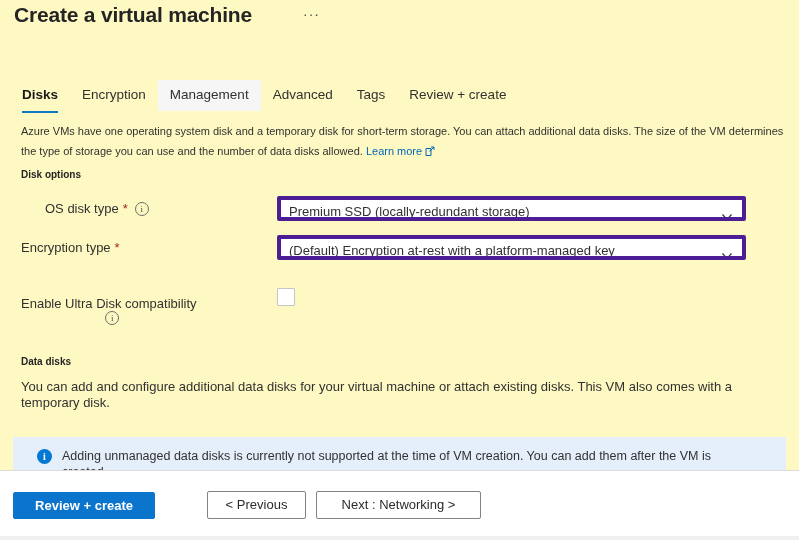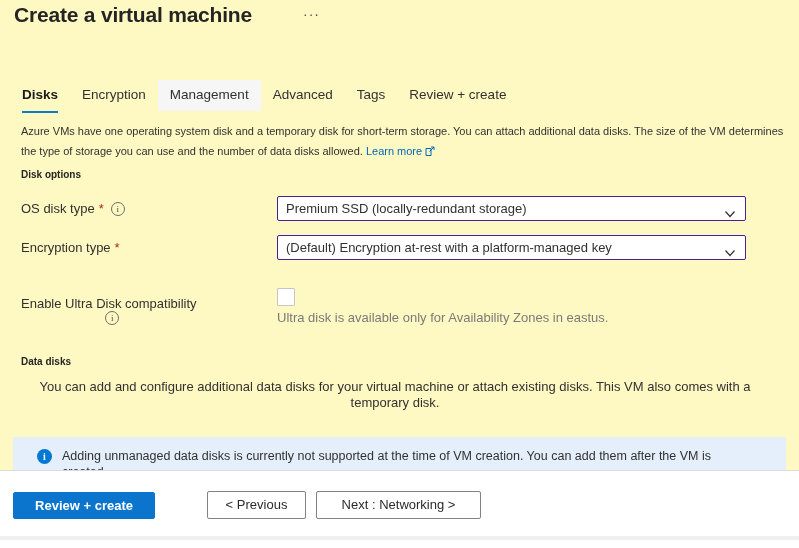--- a/index.html
+++ b/index.html
@@ -42,33 +42,33 @@
   }
   .required { color:#a4262c; margin-left:4px; }
   .info-icon {
     width:14px; height:14px; border:1px solid #6e6e6e; border-radius:50%;
     font-size:9px; line-height:12px; text-align:center; color:#4a4a4a;
     margin-left:7px; display:inline-block; font-family:"Liberation Serif", serif;
     cursor:pointer;
   }
   .select {
     position:absolute; left:277px; width:469px; height:25px;
-    border:1px solid #4c1d95; border-radius:2px; background:#fff;
+    border:4px solid #4c1d95; border-radius:2px; background:#fff;
     font-size:13px; color:#323130; line-height:23px;
     padding:0 28px 0 8px; cursor:pointer; overflow:hidden; white-space:nowrap;
   }
   .select .chevron { position:absolute; right:9px; top:7px; }
   .checkbox {
     position:absolute; left:277px; top:288px; width:18px; height:18px;
     border:1px solid #c8c6c4; border-radius:1px; background:#fff; cursor:pointer;
   }
   .helper-text { position:absolute; left:277px; top:310px; font-size:13px; color:#7a7a7a; }
   .paragraph {
     position:absolute; left:21px; width:748px;
-    font-size:13px; line-height:16px; color:#323130;text-align:center;
+    font-size:13px; line-height:16px; color:#323130;
   }
   
   .banner {
     position:absolute; top:437px; left:13px; width:773px;
     background:#e4effb; padding:11px 12px 12px 24px;
     display:flex; gap:10px; align-items:flex-start;
   }
   .banner-info-icon {
     flex:0 0 auto; width:15px; height:15px; border-radius:50%;
     background:#0078d4; color:#fff; font-size:10px; font-weight:700;
@@ -116,21 +116,21 @@
   <div class="intro">
     <span>Azure VMs have one operating system disk and a temporary disk for short-term storage. You can attach additional data disks. The size of the VM determines the type of storage you can use and the number of data disks allowed.</span>
     <a class="link"><span>Learn more</span><span class="ext-icon"><svg width="10" height="10" viewBox="0 0 10 10">
             <path d="M1 3h4v6H9" fill="none" stroke="none"></path>
             <path d="M1 2.5h5v7H1z M6 1h3v3 M9 1L4.5 5.5" fill="none" stroke="#0067b8" stroke-width="1"></path>
           </svg></span></a>
   </div>
 
   <div class="section-heading" style="top:169px;">Disk options</div>
 
-  <div class="field-label" style="top:201px;">
+  <div class="field-label" style="top:201px;margin-left:24px;">
     <span>OS disk type</span>
     <span class="required">*</span>
     <span class="info-icon">i</span>
   </div>
   <div class="select" style="top:196px;">
     <span>Premium SSD (locally-redundant storage)</span>
     <span class="chevron"><svg width="12" height="12" viewBox="0 0 12 12">
           <path d="M1.5 3.5 L6 8.5 L10.5 3.5" fill="none" stroke="#323130" stroke-width="1.2"></path>
         </svg></span>
   </div>
@@ -144,21 +144,20 @@
     <span class="chevron"><svg width="12" height="12" viewBox="0 0 12 12">
           <path d="M1.5 3.5 L6 8.5 L10.5 3.5" fill="none" stroke="#323130" stroke-width="1.2"></path>
         </svg></span>
   </div>
 
   <div class="field-label" style="top:296px;flex-direction:column;">
     <span>Enable Ultra Disk compatibility</span>
     <span class="info-icon">i</span>
   </div>
   <div class="checkbox"></div>
-  <div class="helper-text">Ultra disk is available only for Availability Zones in eastus.</div>
 
   <div class="section-heading" style="top:356px;">Data disks</div>
   <div class="paragraph" style="top:379px;">You can add and configure additional data disks for your virtual machine or attach existing disks. This VM also comes with a temporary disk.</div>
 
   <div class="banner">
     <div class="banner-info-icon">i</div>
     <div class="banner-text">Adding unmanaged data disks is currently not supported at the time of VM creation. You can add them after the VM is created.</div>
   </div>
 
   <div class="footer">

